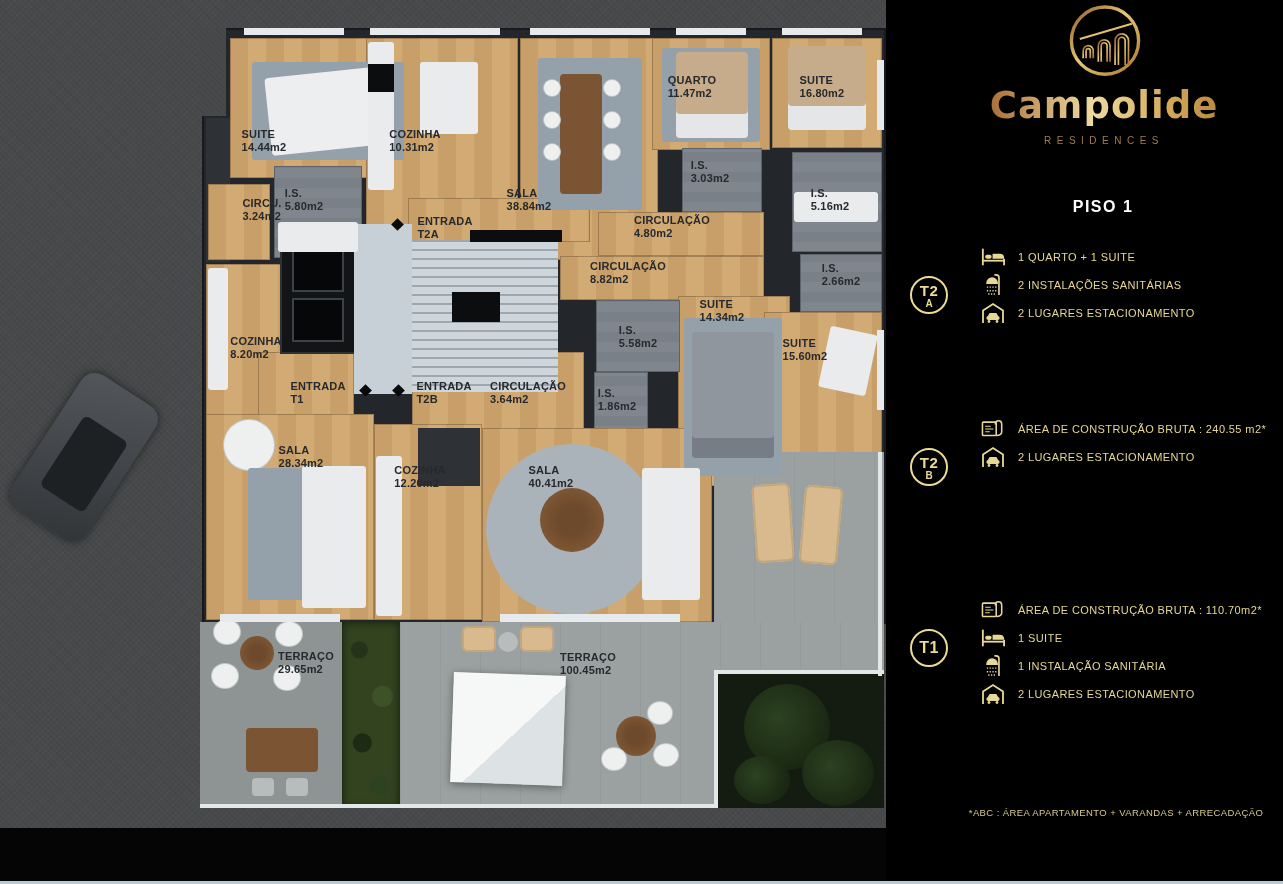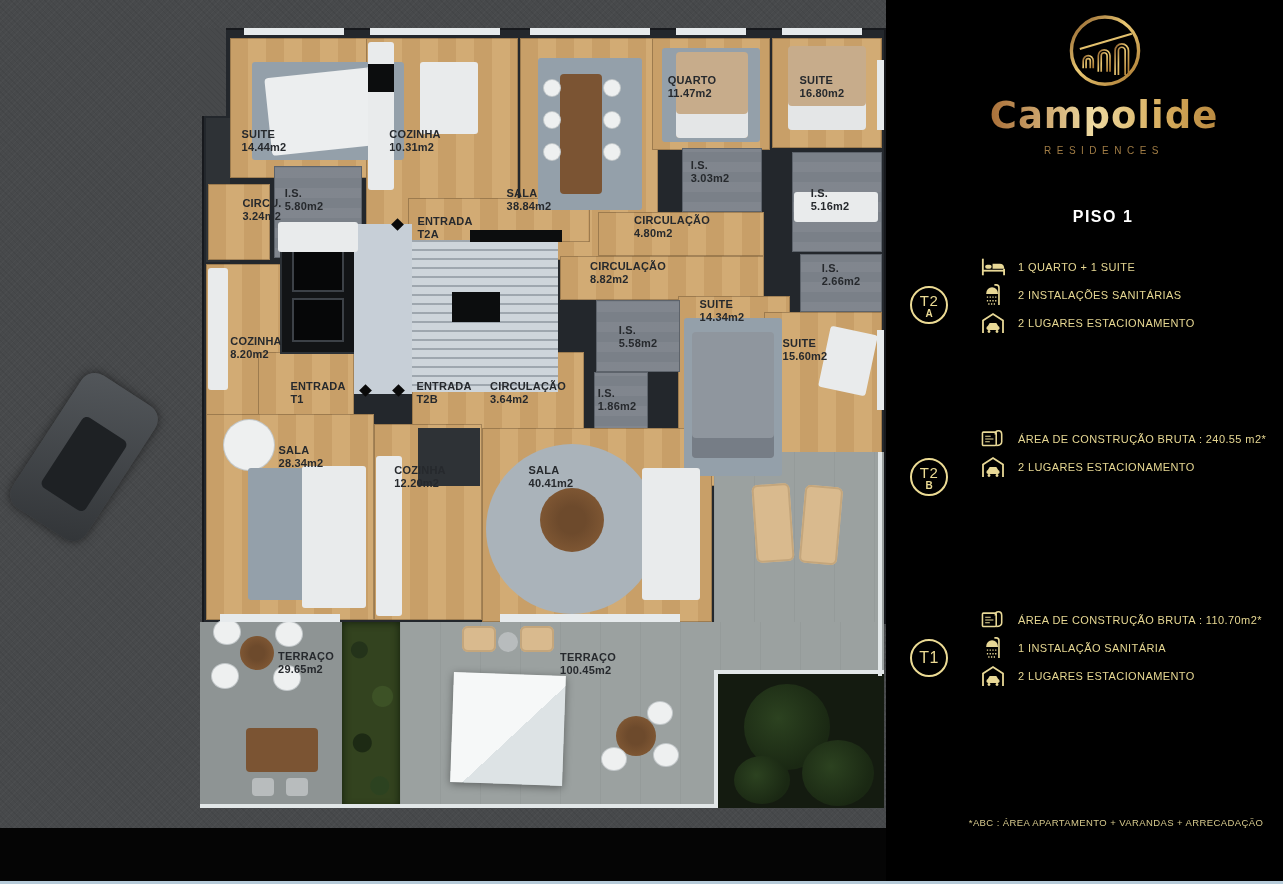--- a/index.html
+++ b/index.html
@@ -50,34 +50,34 @@
   .s-brown{background:#7b5433;border-radius:4px;}
   .s-brownc{background:radial-gradient(circle,#6d4a2c 30%,#8a5f38);border-radius:50%;}
   .s-diamond{background:#0a0a0a;transform:rotate(45deg);}
   .s-lounger{background:#d9ba8e;border-radius:6px;box-shadow:inset 0 0 0 2px #c4a67c;}
   .s-pergola{background:linear-gradient(135deg,#f6f8f8 55%,#dde3e5 55%);box-shadow:0 2px 8px rgba(0,0,0,.4);}
   .plan-label{position:absolute;transform:translate(-50%,-50%);text-align:left;
     color:#26292d;font-weight:700;font-size:11px;line-height:1.15;letter-spacing:.2px;
     white-space:nowrap;z-index:6;}
   .plan-label span{display:block;}
   
-  #panel{position:absolute;left:886px;top:10px;width:397px;height:660px;background:#000;}
+  #panel{position:absolute;left:886px;top:0;width:397px;height:660px;background:#000;}
   #logo{position:absolute;left:177px;top:2px;width:84px;height:80px;}
   .brand-name{position:absolute;left:218px;top:84px;transform:translateX(-50%);
     font-family:"DejaVu Sans",sans-serif;font-weight:700;font-size:37px;letter-spacing:1px;
     background:linear-gradient(90deg,#a96f38,#eedaa1 45%,#d8ae5e 75%,#b8883f);
     -webkit-background-clip:text;background-clip:text;color:transparent;white-space:nowrap;}
   .brand-sub{position:absolute;left:218px;top:135px;transform:translateX(-50%);
     font-size:10px;letter-spacing:5.5px;color:#a07c45;white-space:nowrap;}
   .floor-title{position:absolute;left:217px;top:198px;transform:translateX(-50%);
     font-size:16px;font-weight:700;letter-spacing:1.5px;color:#fff;white-space:nowrap;}
   .unit{position:absolute;left:0;right:0;height:120px;}
   .badge{position:absolute;left:24px;top:33px;width:38px;height:38px;border:2px solid #ecdb94;
     border-radius:50%;color:#ecdb94;text-align:center;box-sizing:border-box;}
-  .badge .bt{display:block;font-size:15px;font-weight:400;line-height:1;margin-top:5px;letter-spacing:.5px;}
+  .badge .bt{display:block;font-size:15px;font-weight:700;line-height:1;margin-top:5px;letter-spacing:.5px;}
   .badge .bb{display:block;font-size:10px;font-weight:700;line-height:1;margin-top:1px;}
   .badge.single .bt{margin-top:0;line-height:34px;font-size:16px;}
   .specs{position:absolute;left:95px;top:0;}
   .spec-row{display:flex;align-items:center;height:28px;}
   .spec-icon{width:24px;height:22px;margin-right:13px;flex:none;}
   .spec-icon svg{width:100%;height:100%;display:block;}
   .spec-text{font-size:11px;color:#e6d792;letter-spacing:.4px;white-space:nowrap;}
   .footnote{position:absolute;left:230px;top:807px;transform:translateX(-50%);
     font-size:9.5px;letter-spacing:.4px;color:#d6c98d;white-space:nowrap;}
   #bottom-line{position:absolute;left:0;bottom:0;width:100%;height:3px;background:#b6cbd9;z-index:20;}
@@ -419,20 +419,34 @@
                     <rect x="1.5" y="4.5" width="15" height="14.5" rx="1"></rect>
                     <path d="M16.5 19c4 0 6-1.5 6-4V7c0-2.5-1.5-4-3.5-4-2.2 0-3.5 1.6-3.5 4"></path>
                     <path stroke-width="1.3" d="M4.5 9h6M4.5 12h9M4.5 15h5"></path>
                   </g>
                 </svg>
               </span>
               <span class="spec-text">ÁREA DE CONSTRUÇÃO BRUTA :  110.70m2*</span>
             </div>
             <div class="spec-row">
               <span class="spec-icon">
+                <svg viewBox="0 0 26 20">
+                  <g stroke="#e8d896" fill="none" stroke-width="2">
+                    <path d="M2 1v18"></path>
+                    <path d="M2 14h23"></path>
+                    <path d="M25 12v7"></path>
+                  </g>
+                  <rect x="4.5" y="7.5" width="7" height="4.5" rx="2.2" fill="#e8d896"></rect>
+                  <path d="M12.5 12h12.5v-1.5c0-2.5-2-4-4.5-4h-8z" fill="#e8d896"></path>
+                </svg>
+              </span>
+              <span class="spec-text">1 SUITE</span>
+            </div>
+            <div class="spec-row">
+              <span class="spec-icon">
                 <svg viewBox="0 0 20 24">
                   <g fill="none" stroke="#e8d896" stroke-width="1.8">
                     <path d="M16.5 23V4c0-1.7-1.3-3-3-3h-2"></path>
                     <path d="M3.5 10a5.5 5.5 0 0 1 11 0Z" fill="#e8d896"></path>
                   </g>
                   <g stroke="#e8d896" stroke-width="1.4">
                     <path d="M4 13.5v1.5M7 13.5v1.5M10 13.5v1.5M13 13.5v1.5M4 17.5v1.5M7 17.5v1.5M10 17.5v1.5M13 17.5v1.5M5.5 21v1.5M8.5 21v1.5M11.5 21v1.5"></path>
                   </g>
                 </svg>
               </span>

